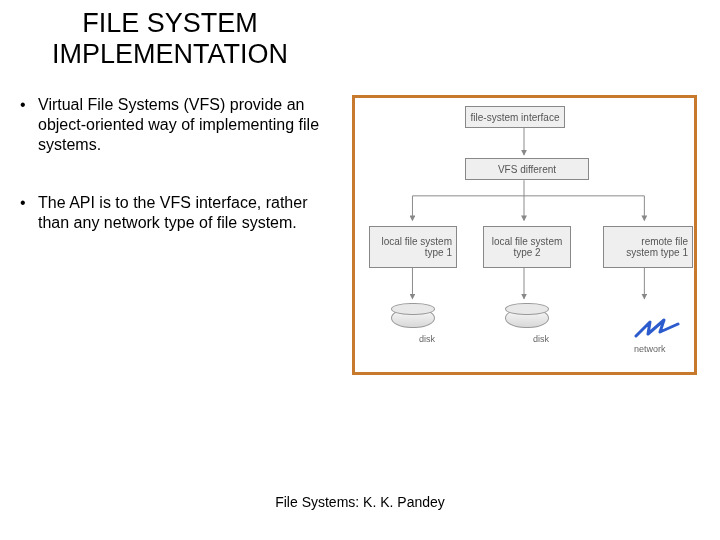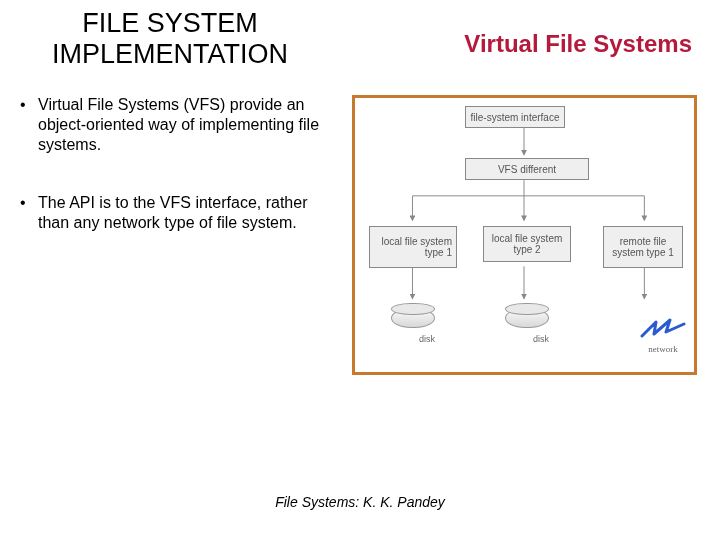--- a/index.html
+++ b/index.html
@@ -94,53 +94,49 @@
   .disk .top { top: -5px; height: 12px; background:#e8e8e8; }
   .disk-label {
     position: absolute;
     font-size: 9px;
     color: #666;
     width: 44px;
     text-align: right;
   }
   .network {
     position: absolute;
-    right: 8px;
+    right: 14px;
     bottom: 18px;
     font-size: 9px;
     color: #666;
-    text-align: center;
-    font-family: Liberation Serif, serif;
   }
   .network svg { display: block; margin: 0 auto 2px; }
   svg.connectors {
     position: absolute;
     top: 0; left: 0;
     width: 100%;
     height: 100%;
     pointer-events: none;
   }
   .footer {
     position: absolute;
     left: 0; right: 0;
     bottom: 30px;
     text-align: center;
     font-size: 14px;
-    font-style: italic;
   }
 </style>
 </head>
 <body>
 
 <div class="header">
   <div class="title-left">
     <span>FILE SYSTEM</span><br>
     <span>IMPLEMENTATION</span>
   </div>
-  <div class="title-right">Virtual File Systems</div>
 </div>
 
 <div class="content">
   <div class="bullets">
     <ul>
       <li>Virtual File Systems (VFS) provide an object-oriented way of implementing file systems.</li>
       <li>The API is to the VFS interface, rather than any network type of file system.</li>
     </ul>
   </div>
 
@@ -161,22 +157,22 @@
         <line x1="295" y1="100" x2="295" y2="125" stroke="#888" stroke-width="1" marker-end="url(#arr)"></line>
         <line x1="58" y1="172" x2="58" y2="205" stroke="#888" stroke-width="1" marker-end="url(#arr)"></line>
         <line x1="172" y1="172" x2="172" y2="205" stroke="#888" stroke-width="1" marker-end="url(#arr)"></line>
         <line x1="295" y1="172" x2="295" y2="205" stroke="#888" stroke-width="1" marker-end="url(#arr)"></line>
       </svg>
 
       <div class="dbox" style="left:110px; top:8px; width:100px; height:22px;">file-system interface</div>
       <div class="dbox" style="left:110px; top:60px; width:124px; height:22px;">VFS different</div>
 
       <div class="dbox" style="left:14px; top:128px; width:88px; height:42px;text-align:right;">local file system type 1</div>
-      <div class="dbox" style="left:128px; top:128px; width:88px; height:36px;">local file system type 2</div>
-      <div class="dbox" style="left:248px; top:128px; width:80px; height:42px;">remote file system type 1</div>
+      <div class="dbox" style="left:128px; top:128px; width:88px; height:42px;">local file system type 2</div>
+      <div class="dbox" style="left:248px; top:128px; width:90px; height:42px;text-align:right;">remote file system type 1</div>
 
       <div class="disk" style="left:36px; top:210px;">
         <div class="cyl"></div>
           <div class="cyl top"></div>
       </div>
       <div class="disk-label" style="left:36px; top:236px;">disk</div>
 
       <div class="disk" style="left:150px; top:210px;">
         <div class="cyl"></div>
           <div class="cyl top"></div>

